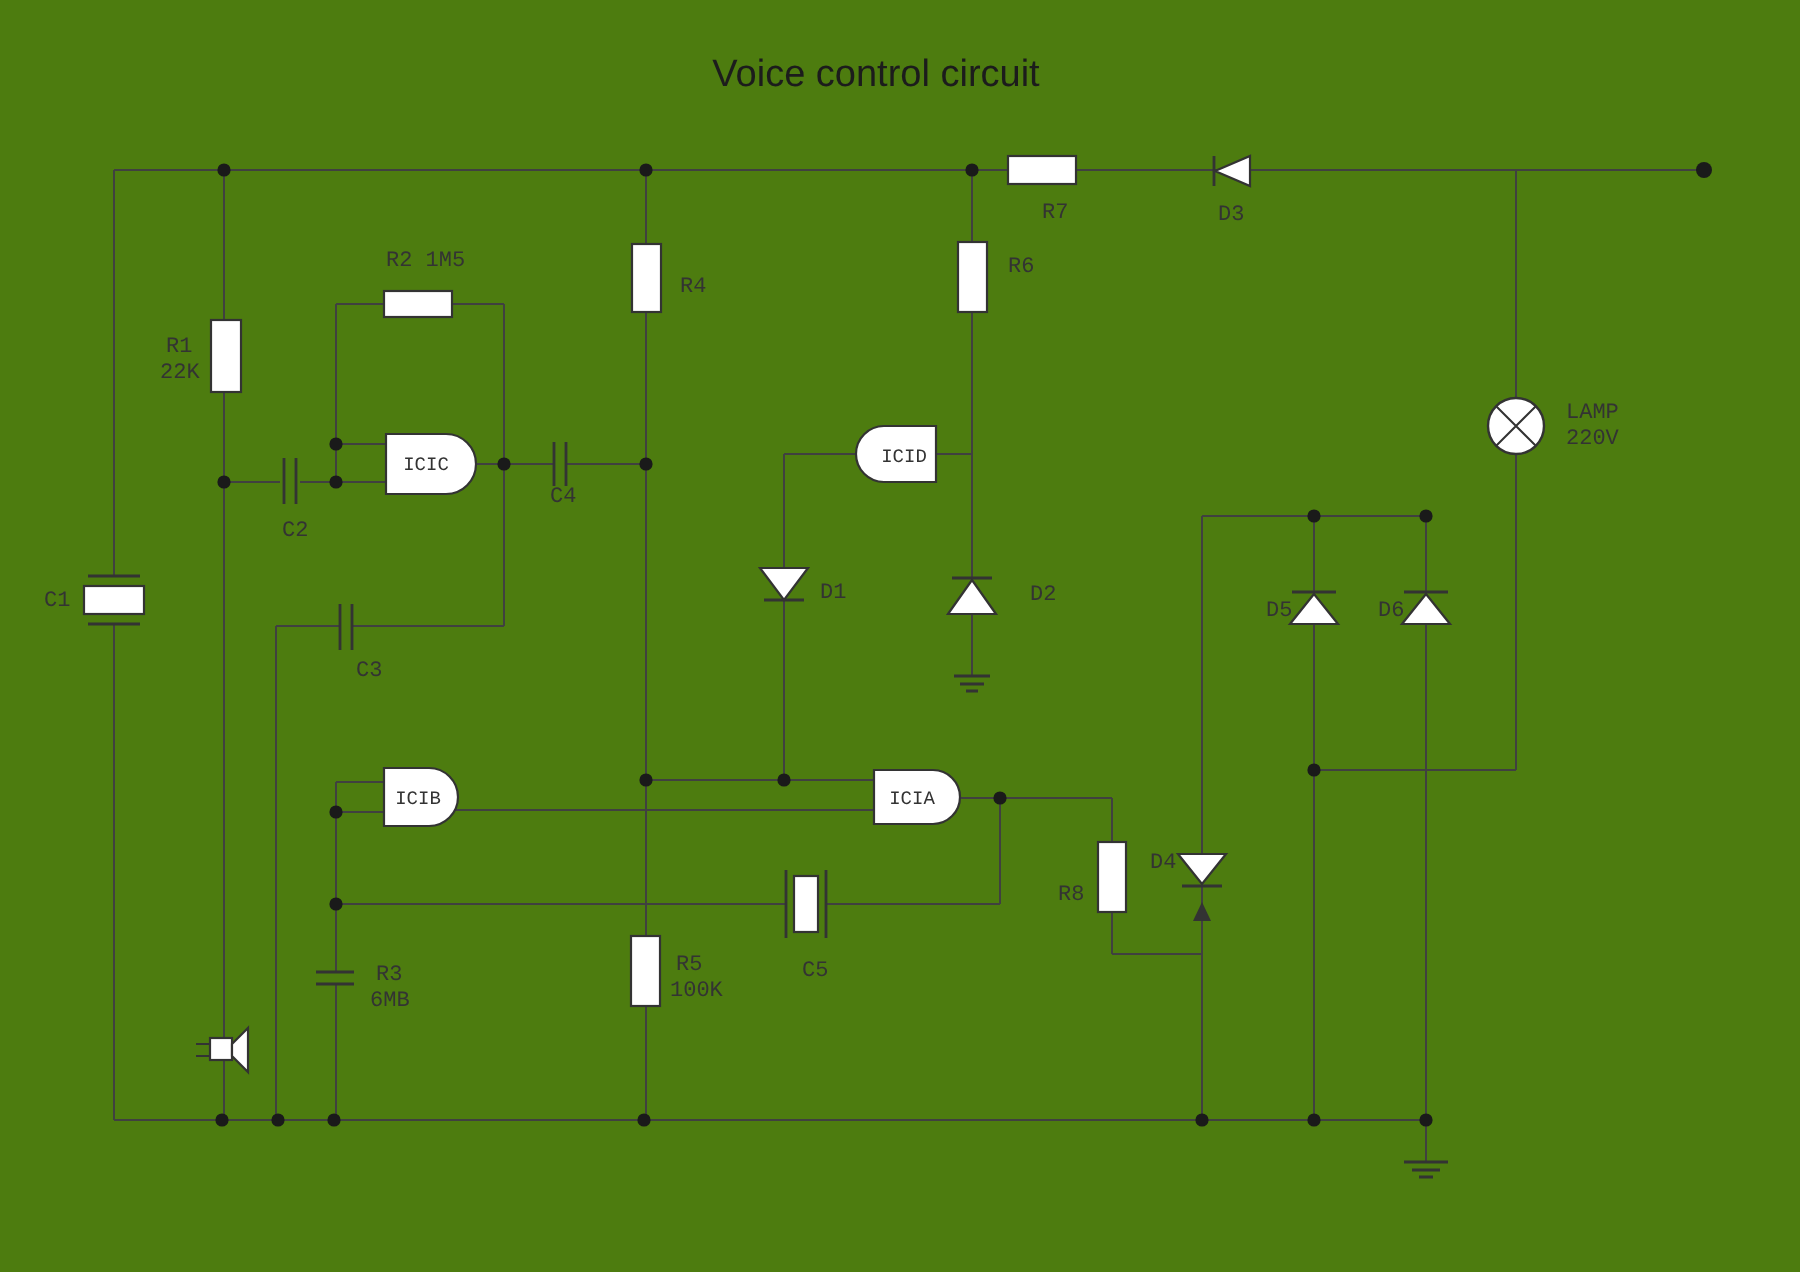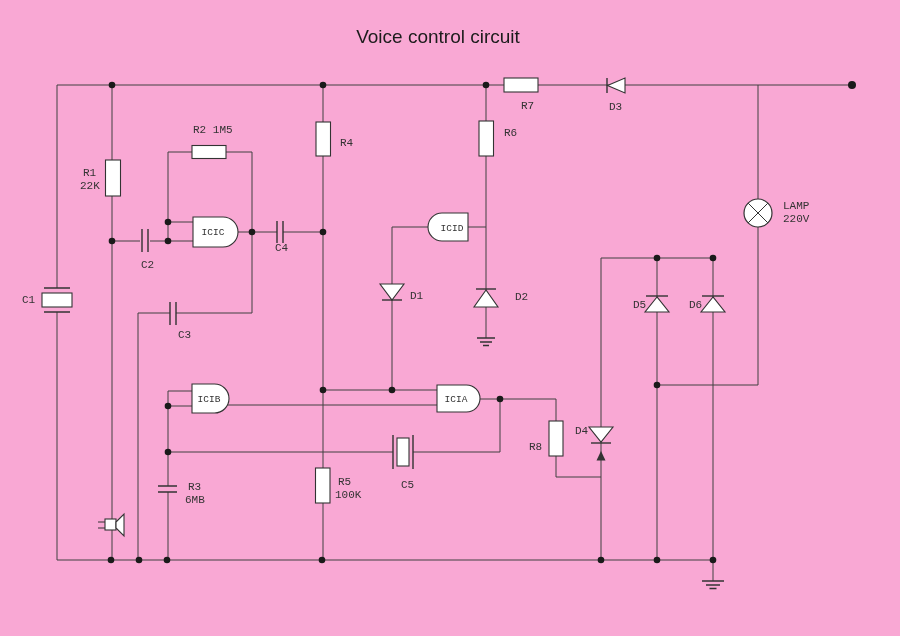--- a/index.html
+++ b/index.html
@@ -1,16 +1,16 @@
 <!DOCTYPE html>
 <html><head>
 <meta charset="utf-8">
 <style>
   html,body{margin:0;padding:0;background:#ffffff;}
-  .canvas{position:relative;width:900px;height:636px;background:#f9a8d4;overflow:hidden;}
+  .canvas{position:relative;width:900px;height:636px;background:#4d7c0f;overflow:hidden;}
   svg{position:absolute;left:0;top:0;}
   .wire{stroke:#404040;stroke-width:1;fill:none;}
   .sym{stroke:#333333;stroke-width:1.1;fill:#ffffff;}
   .plate{stroke:#333333;stroke-width:1.4;fill:none;}
   .dot{fill:#1a1a1a;stroke:none;}
   .fillsym{fill:#333333;stroke:none;}
   .lbl{font-family:"Liberation Mono","DejaVu Sans Mono",monospace;font-size:11px;fill:#333333;}
   .gatelbl{font-family:"Liberation Mono","DejaVu Sans Mono",monospace;font-size:9.5px;fill:#333333;text-anchor:middle;}
   .title{font-family:"Liberation Sans","DejaVu Sans",sans-serif;font-size:19px;fill:#1c1c1c;text-anchor:middle;}
 </style>

